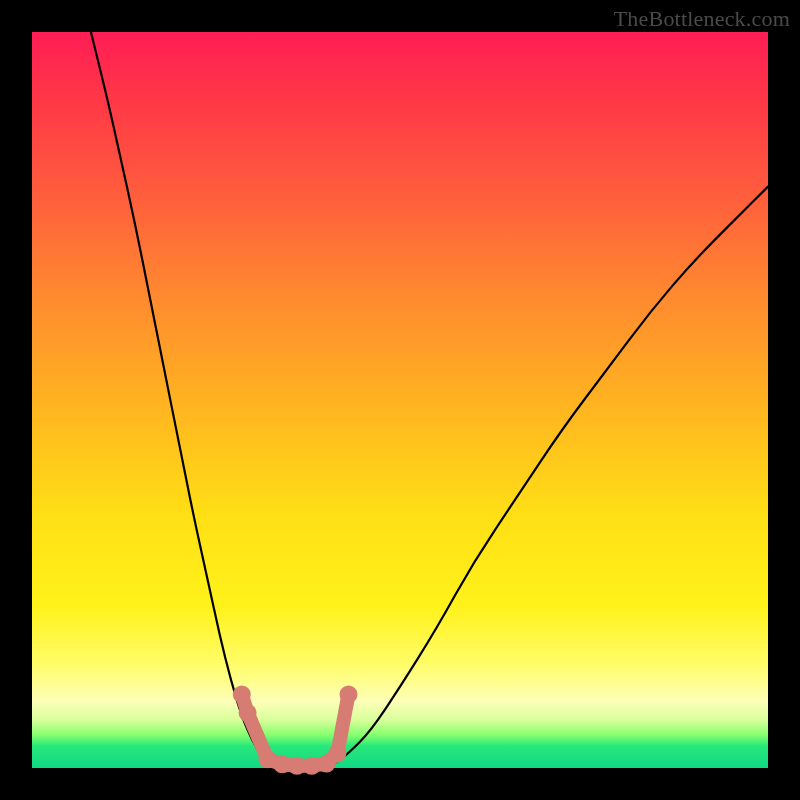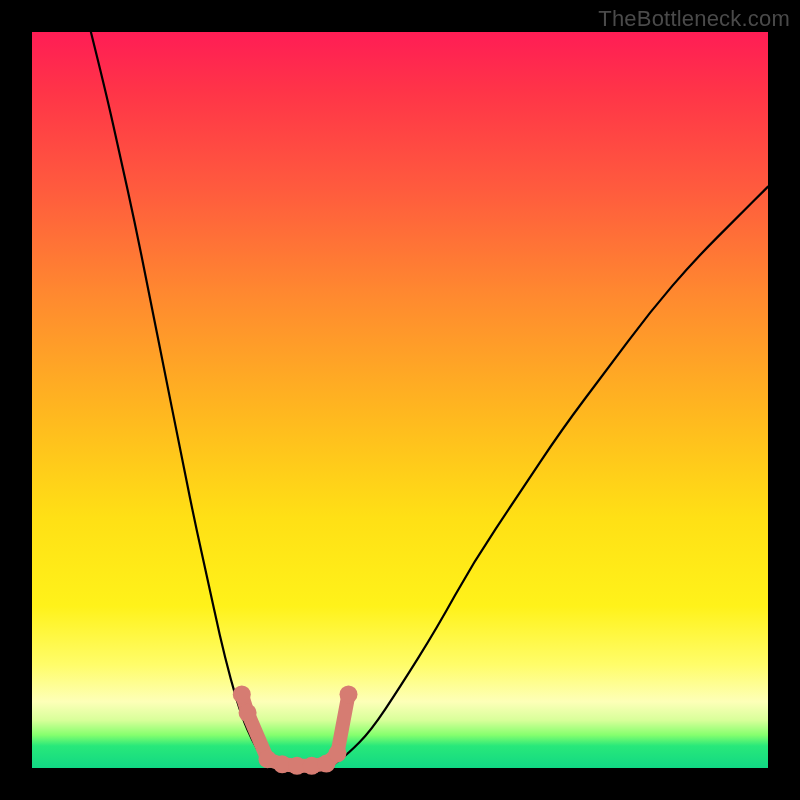--- a/index.html
+++ b/index.html
@@ -11,20 +11,21 @@
     font-family: Arial, Helvetica, sans-serif;
     overflow: hidden;
   }
   .frame {
     position: absolute;
     left: 0;
     top: 0;
     width: 800px;
     height: 800px;
     background: #000000;
+    font-family: Liberation Serif, serif;
   }
   .plot-area {
     position: absolute;
     left: 32px;
     top: 32px;
     width: 736px;
     height: 736px;
     
     background: linear-gradient(
       to bottom,

